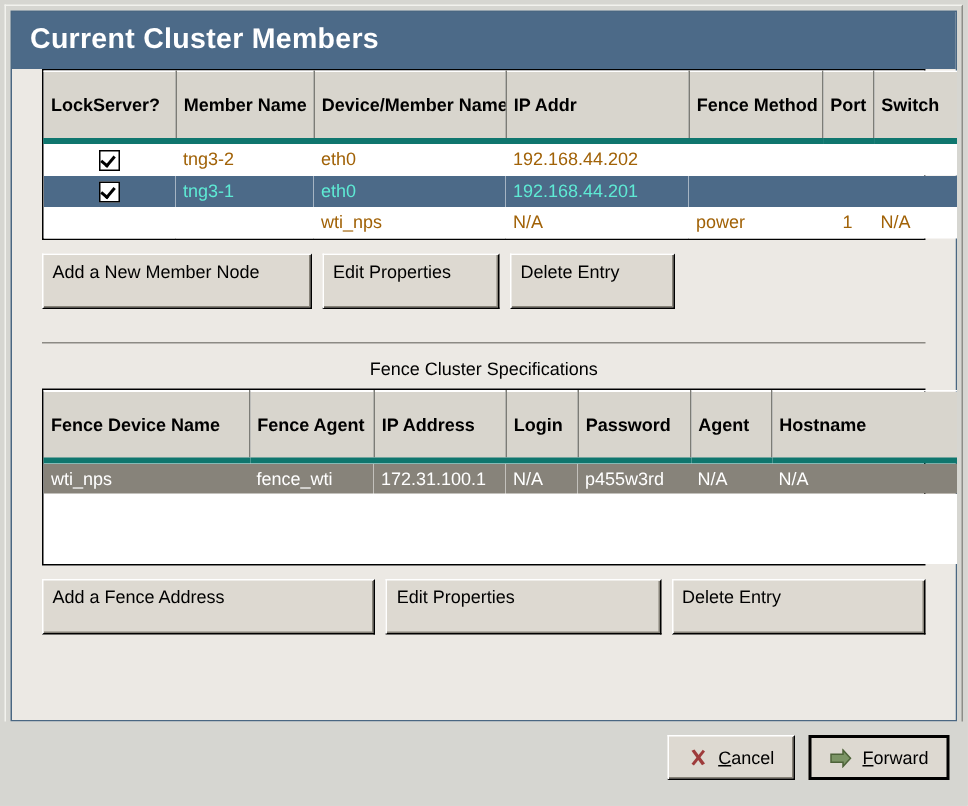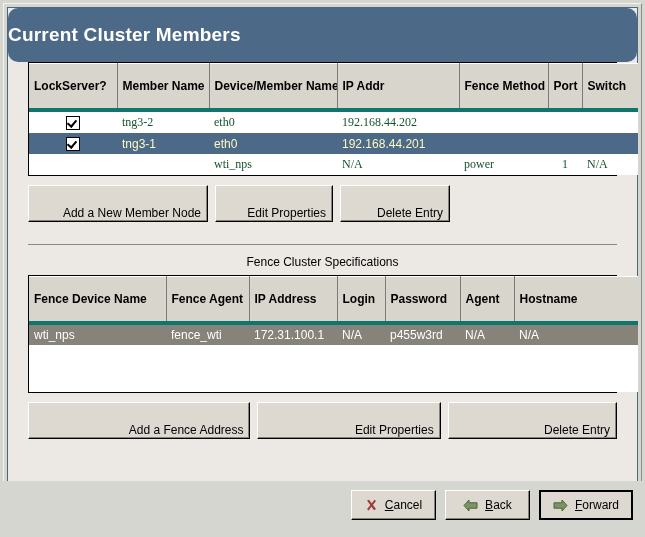--- a/index.html
+++ b/index.html
@@ -40,26 +40,26 @@
   .panel {
     position: absolute;
     left: 7px; top: 7px;
     width: 631px; height: 474px;
     box-sizing: border-box;
     border: 1px solid #4a6782;
     background: #ece9e4;
   }
 
   .titlebar {
-    height: 54px;
+    height: 38px;
     background: #4c6a88;
     display: flex;
     align-items: center;
-    box-sizing: border-box;
-    border-radius: 10px;
+    padding-left: 12px;
+    box-sizing: border-box;
   }
   .titlebar-text {
     color: #ffffff;
     font-size: 19px;
     font-weight: bold;
     letter-spacing: 0.2px;
   }
 
   .panel-body {
     position: relative;
@@ -105,22 +105,22 @@
   }
   table.grid th:last-child { border-right: none; }
   table.grid td {
     padding: 3px 5px;
     height: 21px;
     box-sizing: border-box;
     white-space: nowrap;
     overflow: hidden;
     vertical-align: middle;
   }
-  tr.row-normal td { background: #ffffff; color: #14532d; font-family: Liberation Serif, serif; }
-  tr.row-selected-blue td { background: #4c6a88; color: #fef9c3; }
+  tr.row-normal td { background: #ffffff; color: #a16207; }
+  tr.row-selected-blue td { background: #4c6a88; color: #5eead4; }
   tr.row-selected-gray td { background: #87837a; color: #ffffff; }
   tr.row-filler td { background: #ffffff; height: 22px; }
 
   .cell-center { text-align: center; }
 
   
   .cbox {
     display: inline-block;
     width: 12px; height: 12px;
     border: 1px solid #000000;
@@ -148,25 +148,25 @@
     background: #ddd9d1;
     border-top: 1px solid #ffffff;
     border-left: 1px solid #ffffff;
     border-right: 1px solid #000000;
     border-bottom: 1px solid #000000;
     box-shadow: inset -1px -1px 0 #868278;
     font-size: 12px;
     color: #000000;
     height: 37px;
     line-height: 22px;
-    text-align: right;
+    text-align: left;
     box-sizing: border-box;
     cursor: default;
     white-space: nowrap;
-    padding: 16px 6px;
+    padding: 0 6px;
     font-family: "Liberation Sans", "DejaVu Sans", sans-serif;
   }
 
   .sep-line {
     margin: 22px 20px 0 20px;
     border-top: 1px solid #8c8a84;
     height: 0;
   }
 
   
@@ -341,28 +341,20 @@
       <div class="nav-btn">
         <span>
           <svg class="icon-svg" width="13" height="13" viewBox="0 0 13 13">
             <path d="M2 1.5 L4 0.7 L11 10 L9 11.2 Z" fill="#9e3b3b"></path>
             <path d="M11 2 L9.5 0.8 L2 10.2 L3.6 11.4 Z" fill="#9e3b3b"></path>
           </svg>
         </span>
         <span class="nav-label"><u>C</u><span>ancel</span></span>
       </div>
 
-      <div class="nav-btn">
-        <span>
-          <svg class="icon-svg" width="15" height="13" viewBox="0 0 15 13">
-            <path d="M6 1 L1 6.5 L6 12 L6 9.2 L14 9.2 L14 3.8 L6 3.8 Z" fill="#7b9465" stroke="#4d6339" stroke-width="1"></path>
-          </svg>
-        </span>
-        <span class="nav-label"><u>B</u><span>ack</span></span>
-      </div>
 
       <div class="nav-btn default">
         <span>
           <svg class="icon-svg" width="15" height="13" viewBox="0 0 15 13">
             <path d="M9 1 L14 6.5 L9 12 L9 9.2 L1 9.2 L1 3.8 L9 3.8 Z" fill="#7b9465" stroke="#4d6339" stroke-width="1"></path>
           </svg>
         </span>
         <span class="nav-label"><u>F</u><span>orward</span></span>
       </div>
 

